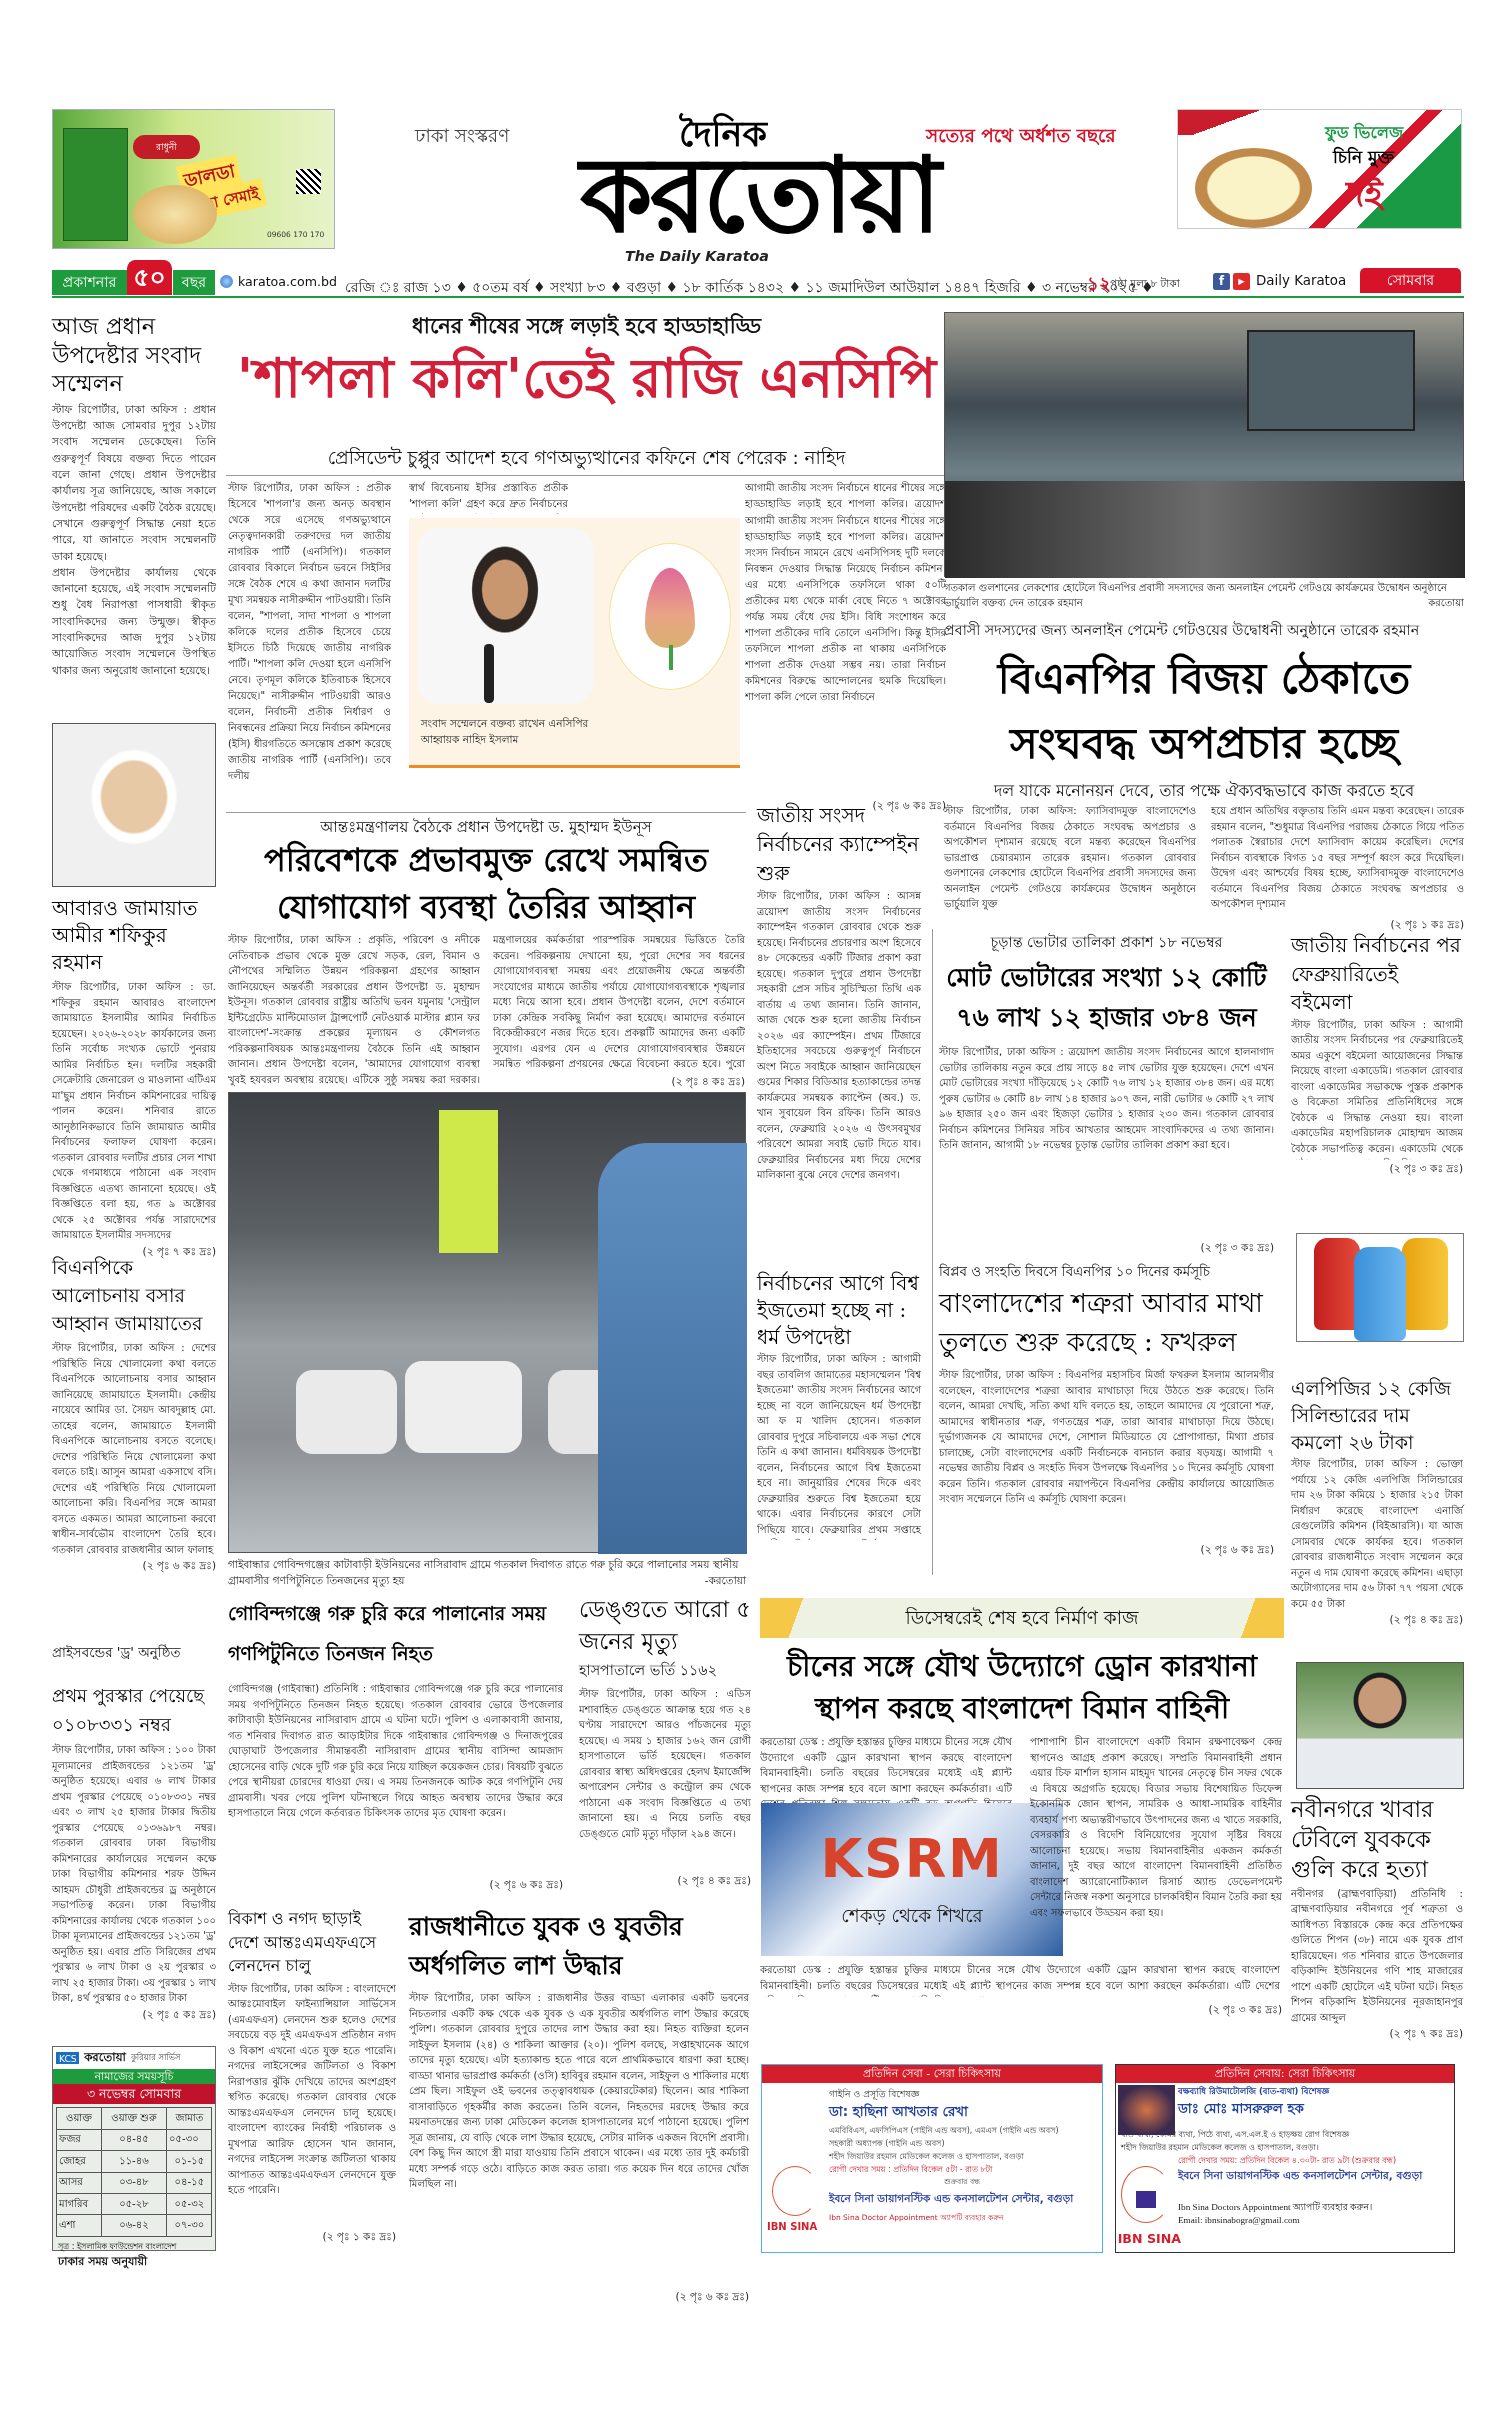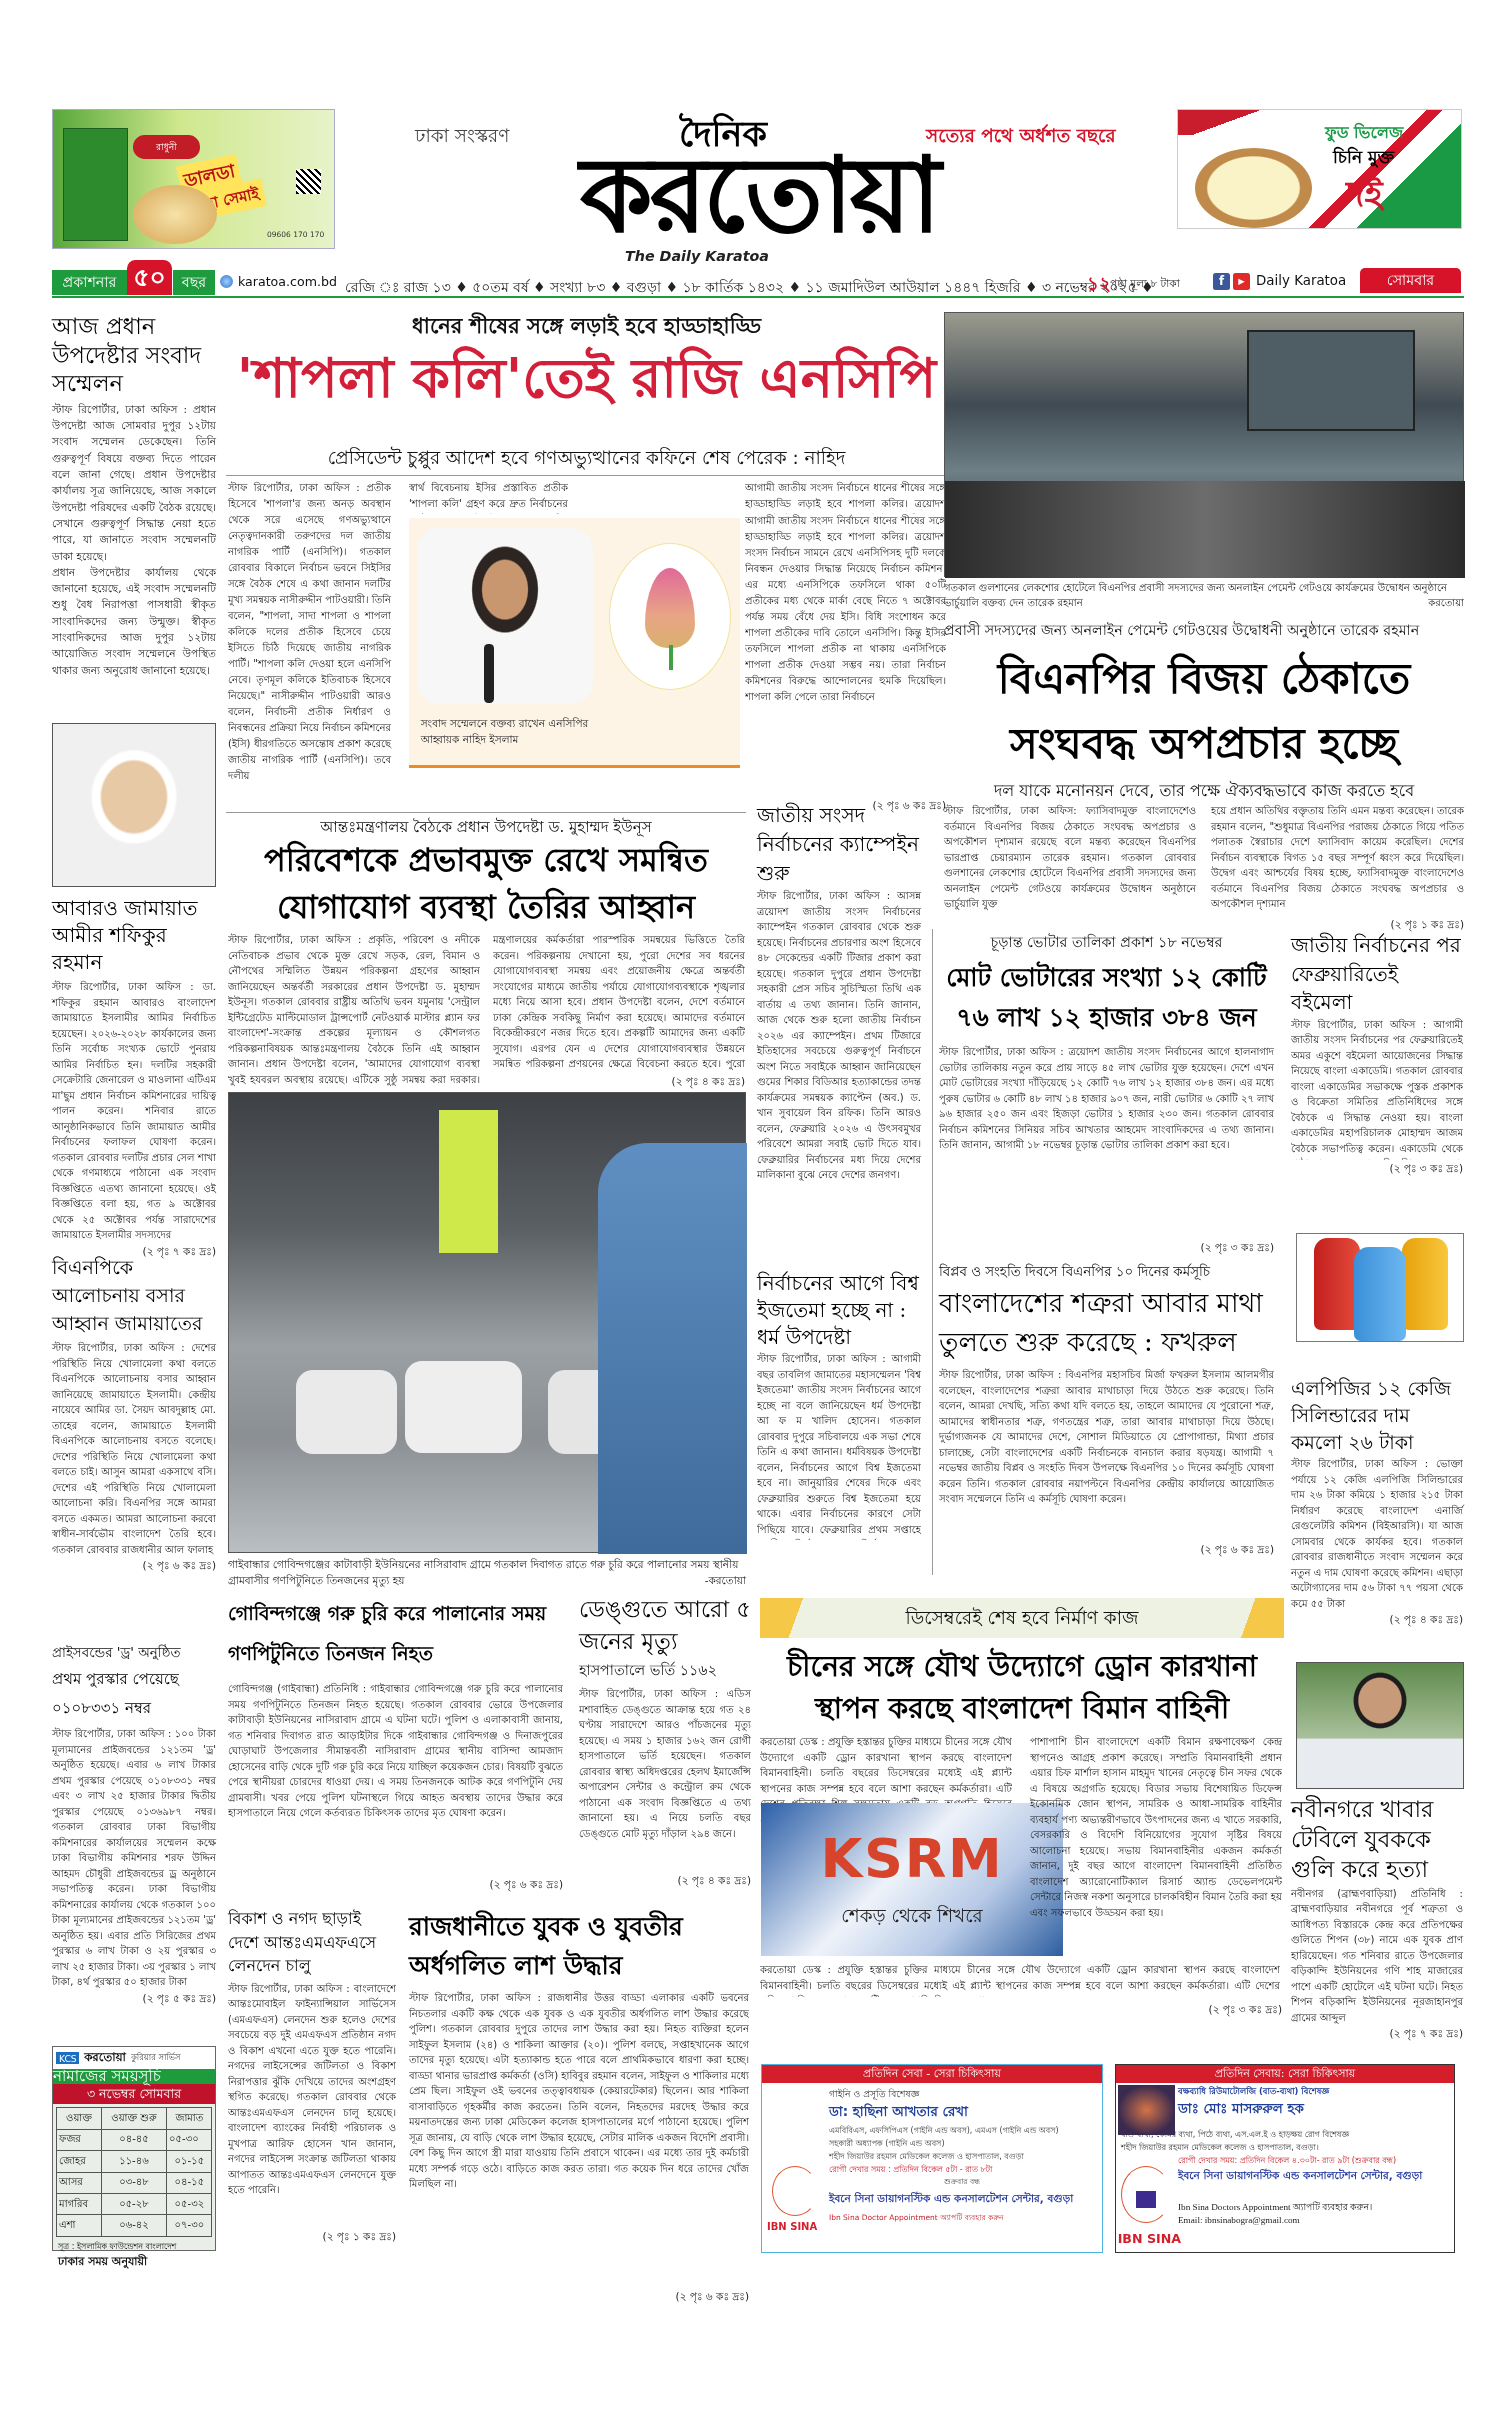--- a/index.html
+++ b/index.html
@@ -68,32 +68,32 @@
   <div class="txt" style="margin-top:3.4px;font-size:10px;line-height:15.5px">স্টাফ রিপোর্টার, ঢাকা অফিস : ডা. শফিকুর রহমান আবারও বাংলাদেশ জামায়াতে ইসলামীর আমির নির্বাচিত হয়েছেন। ২০২৬-২০২৮ কার্যকালের জন্য তিনি সর্বোচ্চ সংখ্যক ভোটে পুনরায় আমির নির্বাচিত হন। দলটির সহকারী সেক্রেটারি জেনারেল ও মাওলানা এটিএম মা'ছুম প্রধান নির্বাচন কমিশনারের দায়িত্ব পালন করেন। শনিবার রাতে আনুষ্ঠানিকভাবে তিনি জামায়াত আমীর নির্বাচনের ফলাফল ঘোষণা করেন। গতকাল রোববার দলটির প্রচার সেল শাখা থেকে গণমাধ্যমে পাঠানো এক সংবাদ বিজ্ঞপ্তিতে এতথ্য জানানো হয়েছে। ওই বিজ্ঞপ্তিতে বলা হয়, গত ৯ অক্টোবর থেকে ২৫ অক্টোবর পর্যন্ত সারাদেশের জামায়াতে ইসলামীর সদস্যদের</div>
   <div class="txt" style="text-align:right">(২ পৃঃ ৭ কঃ দ্রঃ)</div>
 </div>
 <div class="abs" style="left:52px;top:1253px;width:164px">
   <div class="hl" style="font-size:19px;line-height:28px">বিএনপিকে আলোচনায় বসার আহ্বান জামায়াতের</div>
   <div class="txt" style="margin-top:3.4px;font-size:10px;line-height:15.5px">স্টাফ রিপোর্টার, ঢাকা অফিস : দেশের পরিস্থিতি নিয়ে খোলামেলা কথা বলতে বিএনপিকে আলোচনায় বসার আহ্বান জানিয়েছে জামায়াতে ইসলামী। কেন্দ্রীয় নায়েবে আমির ডা. সৈয়দ আবদুল্লাহ মো. তাহের বলেন, জামায়াতে ইসলামী বিএনপিকে আলোচনায় বসতে বলেছে। দেশের পরিস্থিতি নিয়ে খোলামেলা কথা বলতে চাই। আসুন আমরা একসাথে বসি। দেশের এই পরিস্থিতি নিয়ে খোলামেলা আলোচনা করি। বিএনপির সঙ্গে আমরা বসতে একমত। আমরা আলোচনা করবো স্বাধীন-সার্বভৌম বাংলাদেশ তৈরি হবে। গতকাল রোববার রাজধানীর আল ফালাহ</div>
   <div class="txt" style="text-align:right">(২ পৃঃ ৬ কঃ দ্রঃ)</div>
 </div>
 <div class="abs" style="left:52px;top:1643px;width:164px">
   <div class="kicker" style="font-size:13.4px">প্রাইসবন্ডের 'ড্র' অনুষ্ঠিত</div>
-  <div class="hl" style="font-size:15px;line-height:29px;margin-top:0">প্রথম পুরস্কার পেয়েছে ০১০৮৩৩১ নম্বর</div>
+  <div class="hl" style="font-size:18px;line-height:29px;margin-top:16px">প্রথম পুরস্কার পেয়েছে ০১০৮৩৩১ নম্বর</div>
   <div class="txt" style="margin-top:3.4px;font-size:10px;line-height:15.5px">স্টাফ রিপোর্টার, ঢাকা অফিস : ১০০ টাকা মূল্যমানের প্রাইজবন্ডের ১২১তম 'ড্র' অনুষ্ঠিত হয়েছে। এবার ৬ লাখ টাকার প্রথম পুরস্কার পেয়েছে ০১০৮৩৩১ নম্বর এবং ৩ লাখ ২৫ হাজার টাকার দ্বিতীয় পুরস্কার পেয়েছে ০১৩৬৯৮৭ নম্বর। গতকাল রোববার ঢাকা বিভাগীয় কমিশনারের কার্যালয়ের সম্মেলন কক্ষে ঢাকা বিভাগীয় কমিশনার শরফ উদ্দিন আহমদ চৌধুরী প্রাইজবন্ডের ড্র অনুষ্ঠানে সভাপতিত্ব করেন। ঢাকা বিভাগীয় কমিশনারের কার্যালয় থেকে গতকাল ১০০ টাকা মূল্যমানের প্রাইজবন্ডের ১২১তম 'ড্র' অনুষ্ঠিত হয়। এবার প্রতি সিরিজের প্রথম পুরস্কার ৬ লাখ টাকা ও ২য় পুরস্কার ৩ লাখ ২৫ হাজার টাকা। ৩য় পুরস্কার ১ লাখ টাকা, ৪র্থ পুরস্কার ৫০ হাজার টাকা</div>
   <div class="txt" style="text-align:right">(২ পৃঃ ৫ কঃ দ্রঃ)</div>
 </div>
 
 <div class="abs" style="left:52px;top:2046px;width:164px;height:205px;border:0.8px solid #666;background:#e9efe8">
   <div style="height:22px;display:flex;align-items:center;gap:5px;padding-left:3.4px;background:#fff">
     <span style="background:#1c6fc0;color:#fff;font-size:9.2px;padding:0.8px 2.5px">KCS</span>
     <span style="font-weight:bold;font-size:11.7px">করতোয়া</span>
     <span style="font-size:8.4px;color:#444">কুরিয়ার সার্ভিস</span>
   </div>
-  <div style="background:#1e9b3c;color:#fff;font-size:15px;line-height:15px">নামাজের সময়সূচি</div>
+  <div style="background:#1e9b3c;color:#fff;text-align:center;font-size:11px;line-height:15px">নামাজের সময়সূচি</div>
   <div style="background:#c0122a;color:#fff;text-align:center;font-size:12.6px;line-height:20px">৩ নভেম্বর সোমবার</div>
   <table style="width:156px;margin:3.4px;border-collapse:collapse;font-size:10px">
     <thead>
         <tr>
       <th style="border:0.8px solid #555;padding:1.7px;font-weight:normal">ওয়াক্ত</th>
       <th style="border:0.8px solid #555;padding:1.7px;font-weight:normal">ওয়াক্ত শুরু</th>
       <th style="border:0.8px solid #555;padding:1.7px;font-weight:normal">জামাত</th>
     </tr>
       </thead>
     <tbody>

